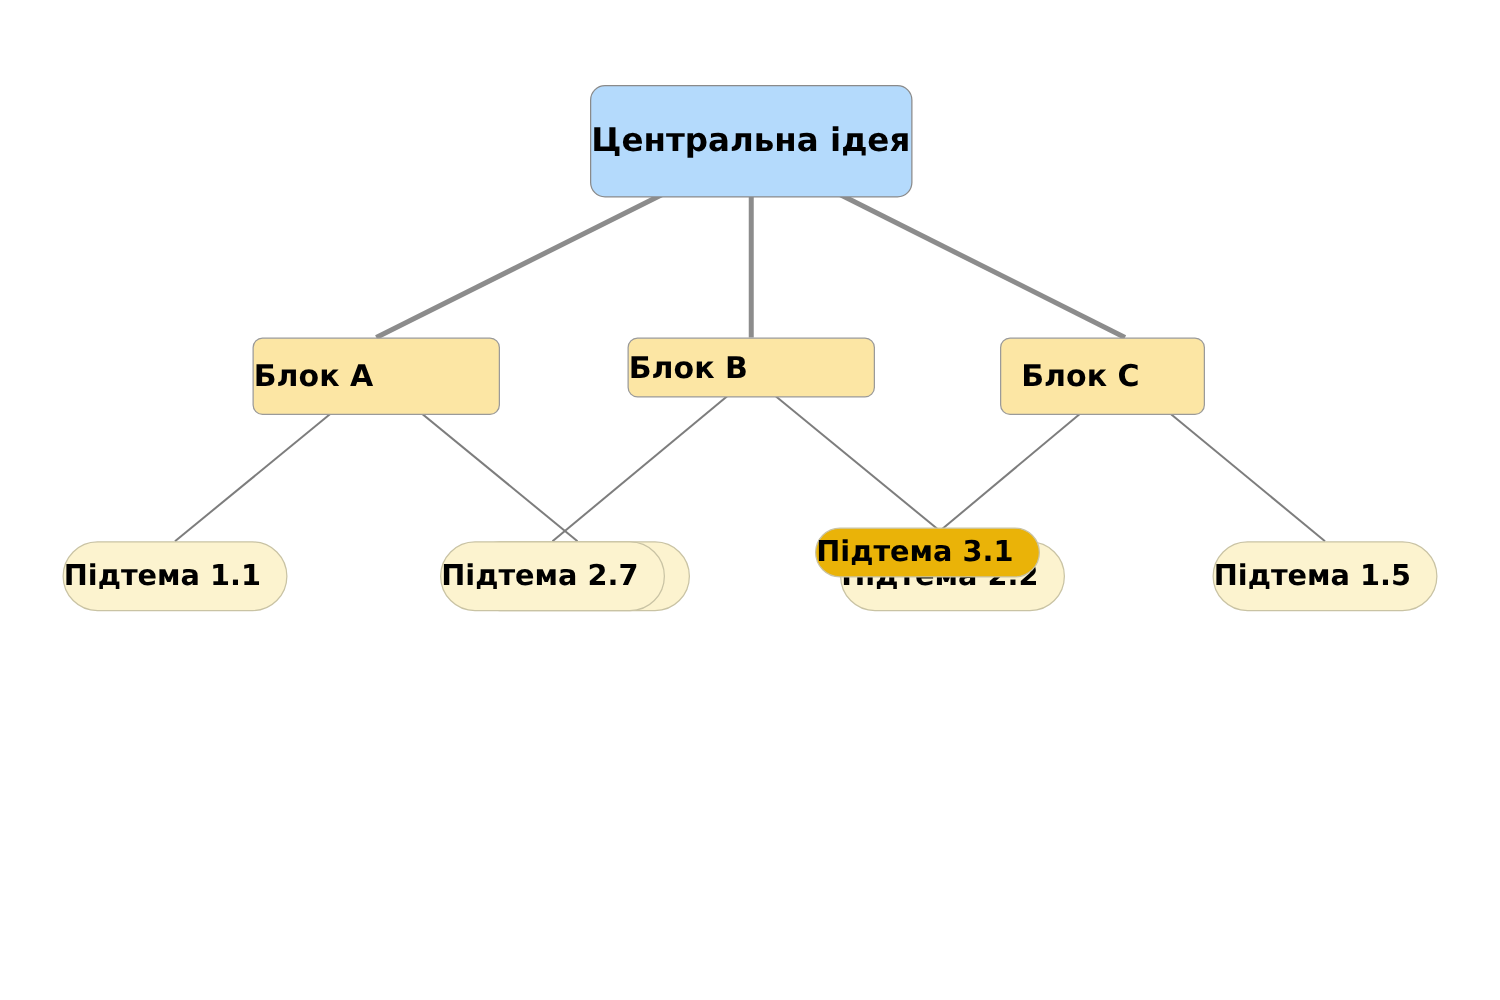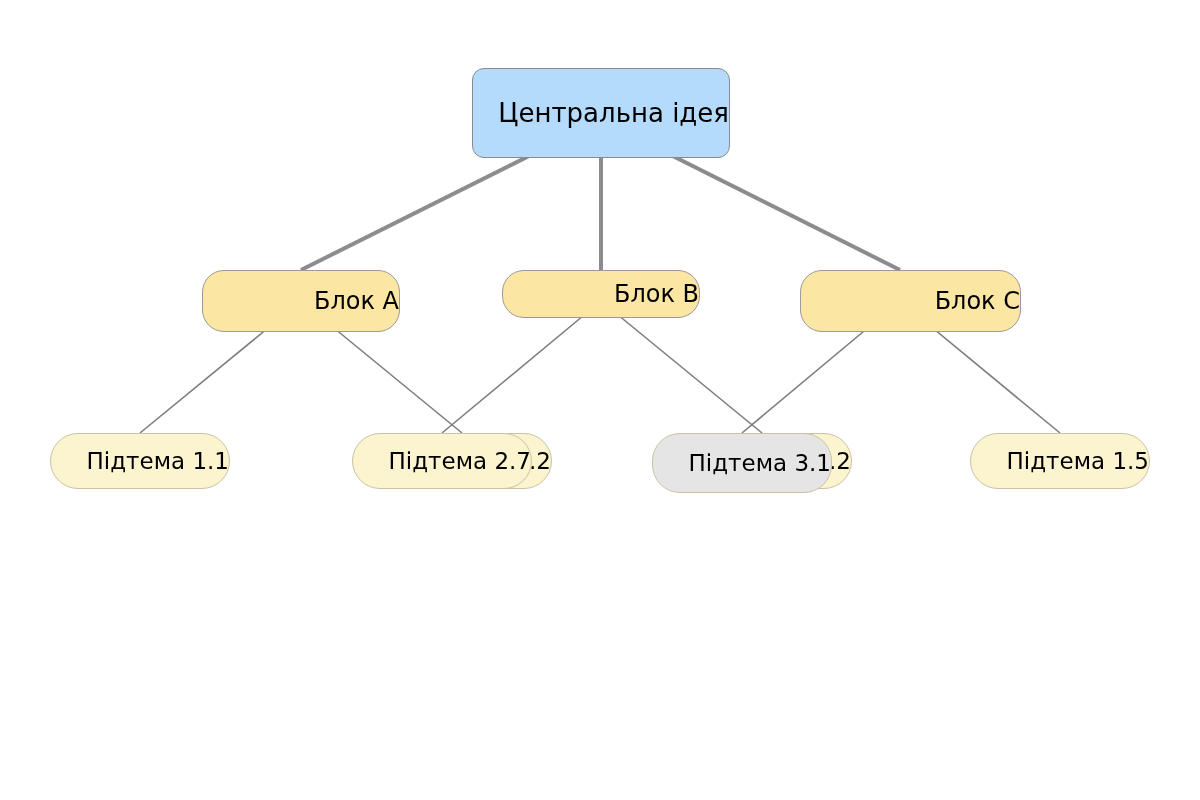--- a/index.html
+++ b/index.html
@@ -24,31 +24,32 @@
     left: 0;
     top: 0;
     width: 1200px;
     height: 800px;
   }
   .node {
     position: absolute;
     box-sizing: border-box;
     display: flex;
     align-items: center;
-    justify-content: flex-end;
+    justify-content: flex-start;
     white-space: nowrap;
     color: #000000;
+    font-weight: bold;
   }
   .node-root {
     border-radius: 12px;
     border: 1px solid #8a8a8a;
     font-size: 26px;
   }
   .node-branch {
-    border-radius: 22px;
+    border-radius: 8px;
     border: 1px solid #9a9a9a;
     font-size: 24px;
   }
   .node-leaf {
     border-radius: 28px;
     border: 1px solid #c9c3a4;
     font-size: 23px;
   }
 </style>
 </head>
@@ -79,30 +80,30 @@
   <div id="nodes-front">
       <div class="node node-root" style="left: 472px; top: 68px; width: 258px; height: 90px; background: rgb(180, 218, 252); border-color: rgb(138, 138, 138);">
         <span>Центральна ідея</span>
       </div>
       <div class="node node-branch" style="left: 202px; top: 270px; width: 198px; height: 62px; background: rgb(252, 230, 164); border-color: rgb(154, 154, 154);">
         <span>Блок A</span>
       </div>
       <div class="node node-branch" style="left: 502px; top: 270px; width: 198px; height: 48px; background: rgb(252, 230, 164); border-color: rgb(154, 154, 154);">
         <span>Блок B</span>
       </div>
-      <div class="node node-branch" style="left: 800px; top: 270px; width: 221px; height: 62px; background: rgb(252, 230, 164); border-color: rgb(154, 154, 154);">
+      <div class="node node-branch" style="left: 800px; top: 270px; width: 164px; height: 62px; background: rgb(252, 230, 164); border-color: rgb(154, 154, 154); padding-left: 16px;">
         <span>Блок C</span>
       </div>
       <div class="node node-leaf" style="left: 50px; top: 433px; width: 180px; height: 56px; background: rgb(252, 243, 207); border-color: rgb(201, 195, 164);">
         <span>Підтема 1.1</span>
       </div>
       <div class="node node-leaf" style="left: 352px; top: 433px; width: 180px; height: 56px; background: rgb(252, 243, 207); border-color: rgb(201, 195, 164);">
         <span>Підтема 2.7</span>
       </div>
-      <div class="node node-leaf" style="left: 652px; top: 433px; width: 180px; height: 60px; background: #e5e5e5; border-color: rgb(201, 195, 164);">
+      <div class="node node-leaf" style="left: 652px; top: 422px; width: 180px; height: 40px; background: #eab308; border-color: rgb(201, 195, 164);">
         <span>Підтема 3.1</span>
       </div>
       <div class="node node-leaf" style="left: 970px; top: 433px; width: 180px; height: 56px; background: rgb(252, 243, 207); border-color: rgb(201, 195, 164);">
         <span>Підтема 1.5</span>
       </div>
     </div>
 
 </div>
 
 </body></html>

